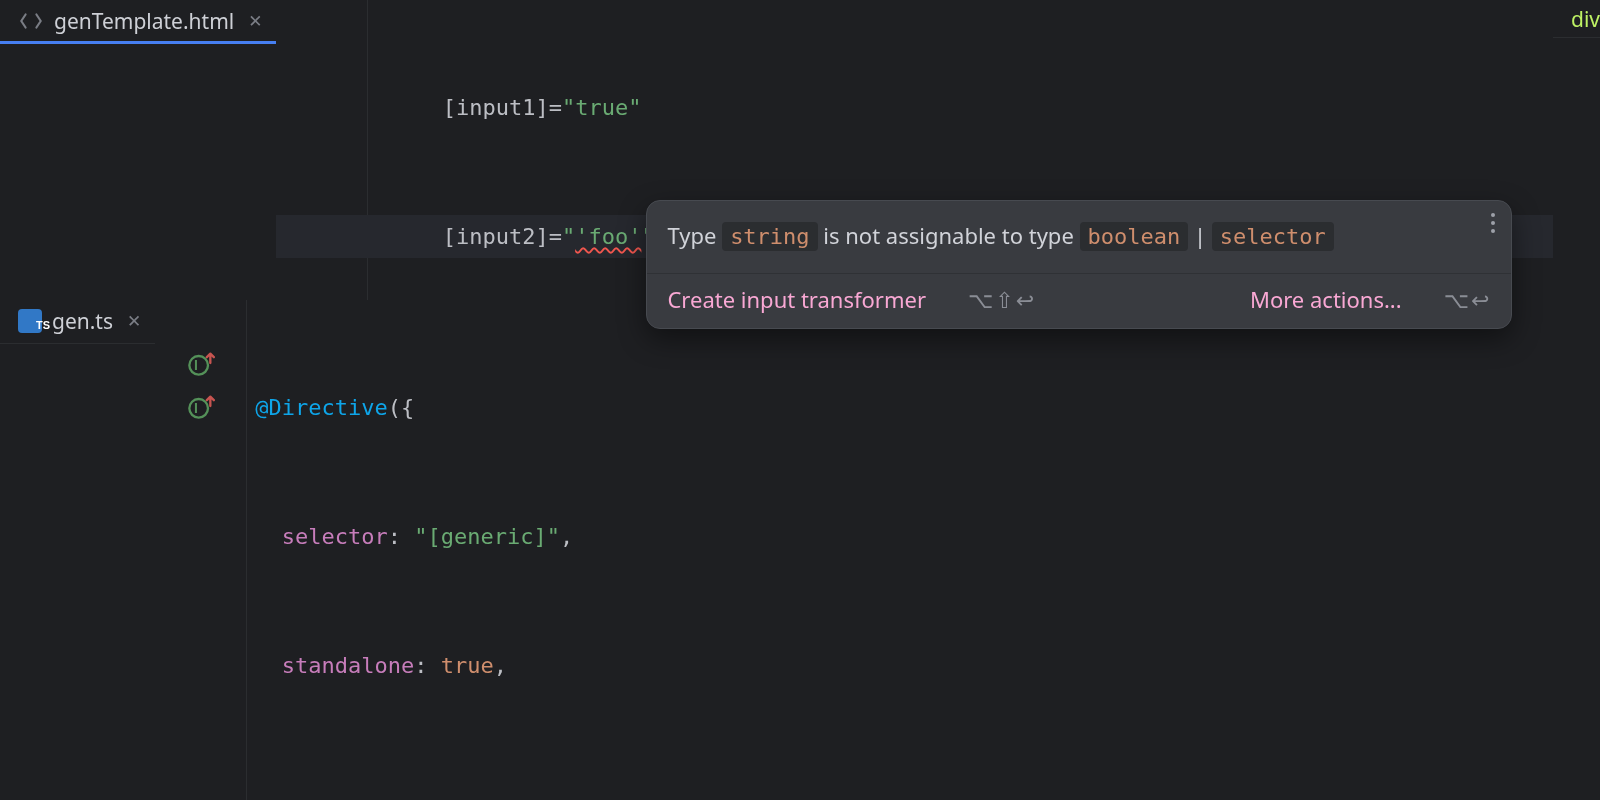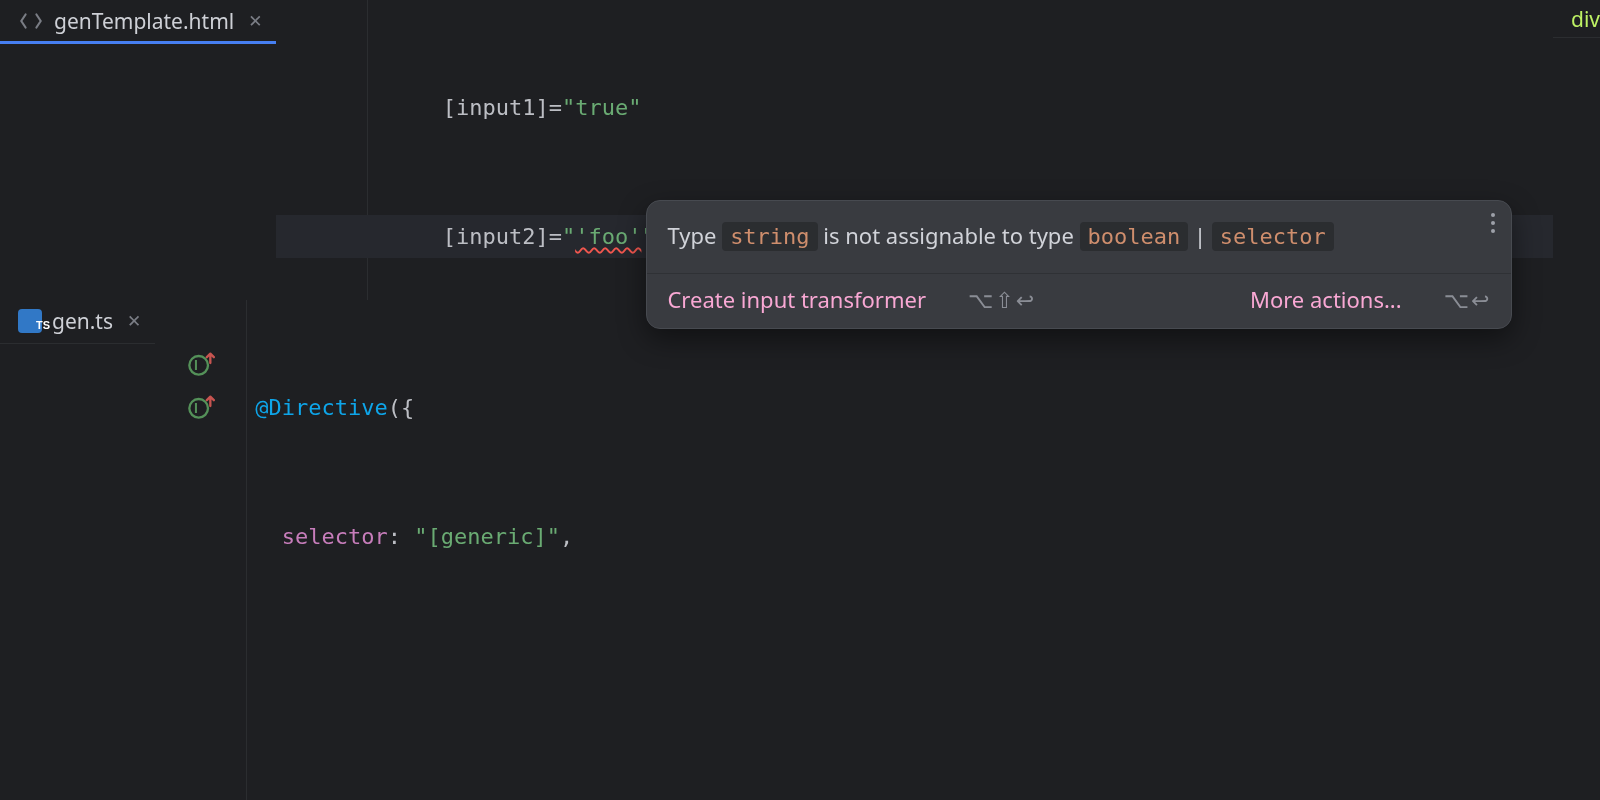--- a/index.html
+++ b/index.html
@@ -218,20 +218,21 @@
       </svg>
       <svg class="gutter-mark iface-icon" style="top:92px" viewBox="0 0 24 24">
         <circle cx="10" cy="14" r="8"></circle>
           <text x="6" y="18">I</text>
         <path d="M20 12 L20 4 M17 7l3 -3 3 3" stroke="#c75450" stroke-width="2" fill="none" stroke-linecap="round" stroke-linejoin="round"></path>
       </svg>
     </div>
     <div class="code">
       <span class="code-line"><span class="c-dec">@Directive</span><span class="c-punct">({</span></span>
       <span class="code-line">  <span class="c-prop">selector</span><span class="c-punct">: </span><span class="c-str">"[generic]"</span><span class="c-punct">,</span></span>
+      <span class="code-line">  <span class="c-prop">standalone</span><span class="c-punct">: </span><span class="c-bool">true</span><span class="c-punct">,</span></span>
       
       
       
       
       
       
       
     </div>
   </div>
 </div>

